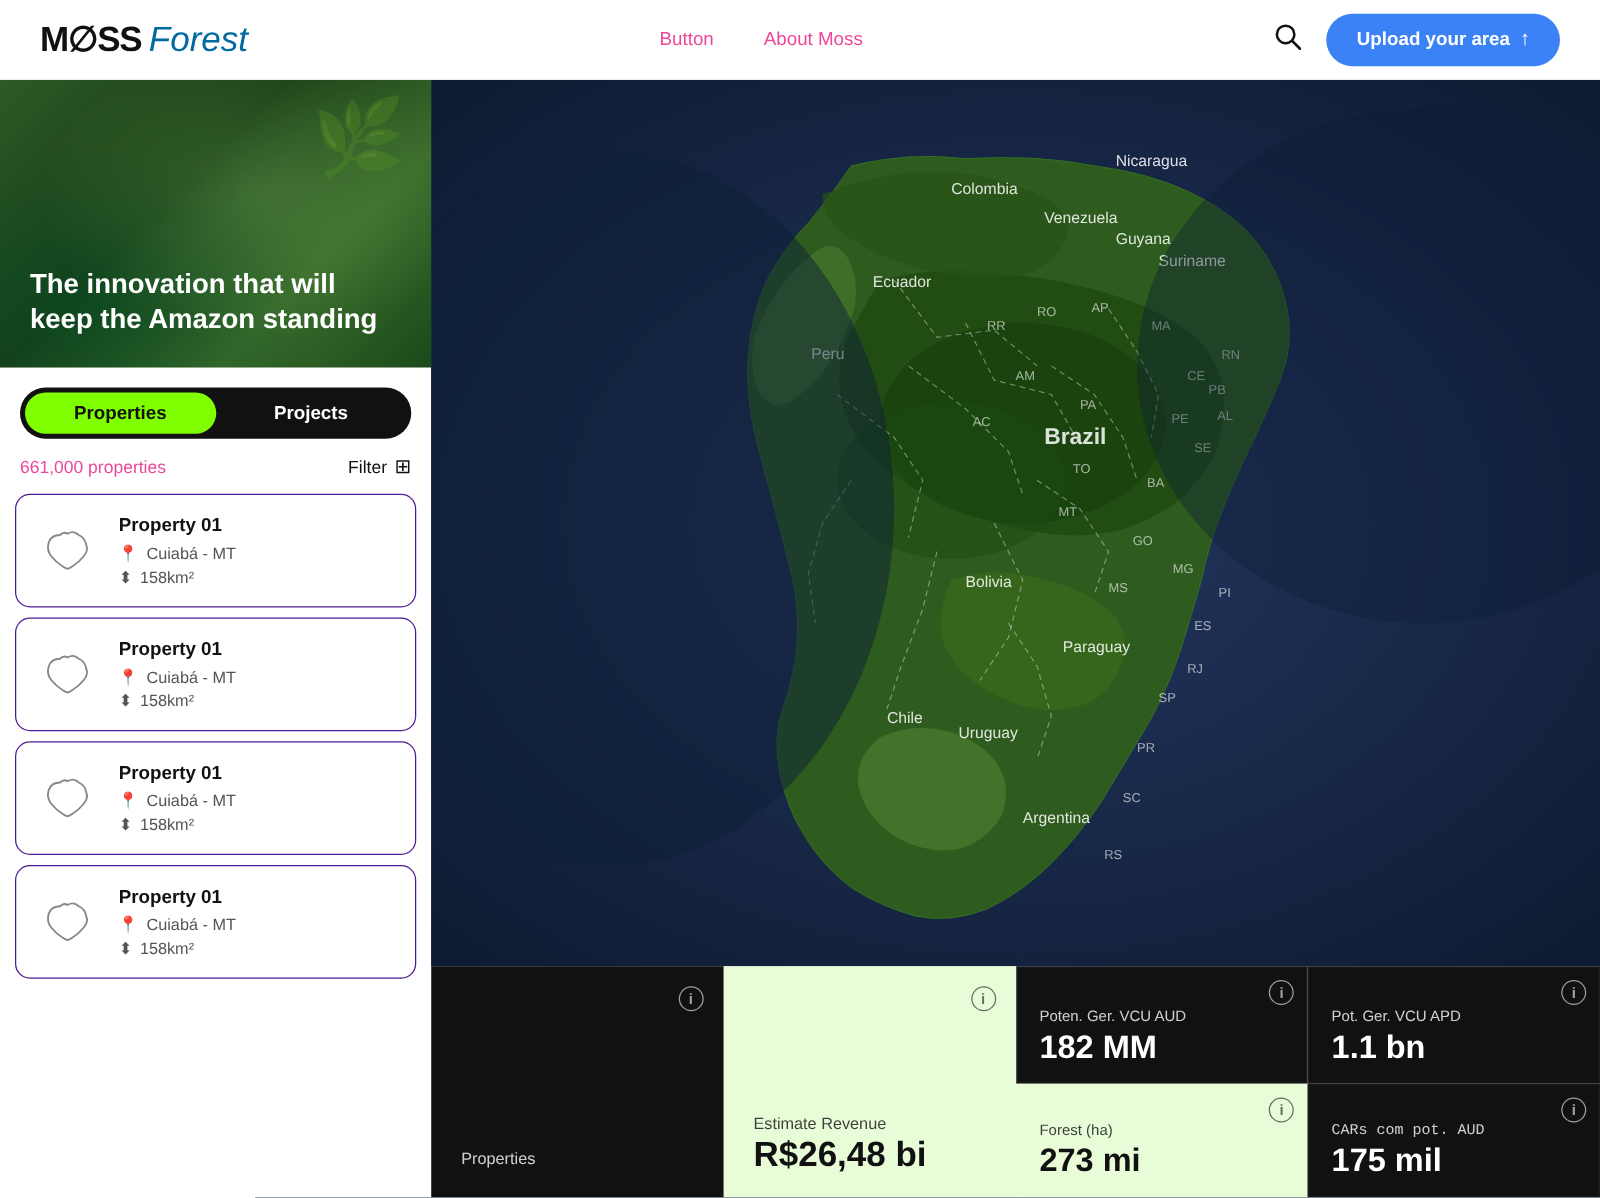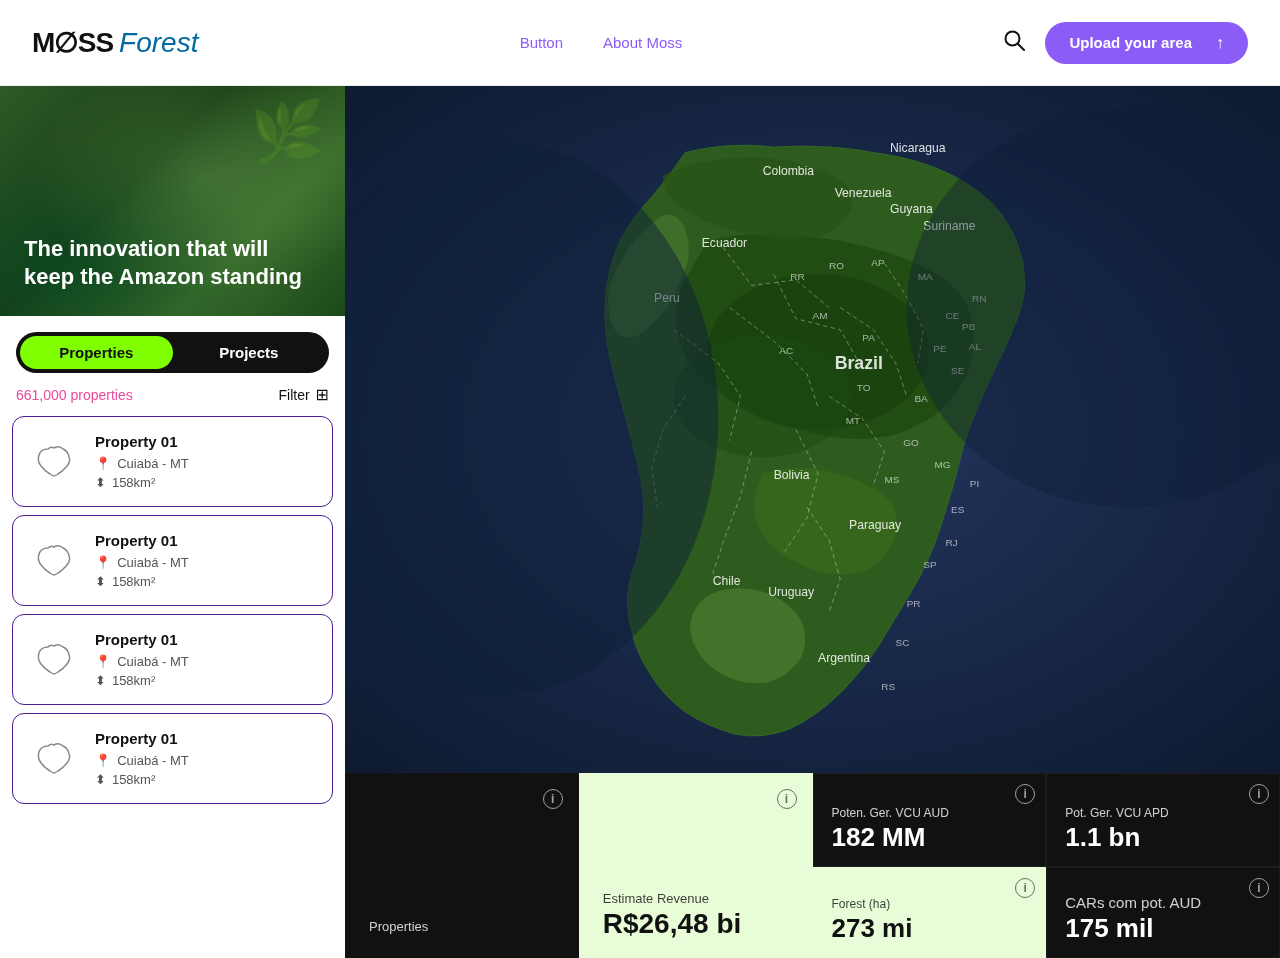--- a/index.html
+++ b/index.html
@@ -1,34 +1,34 @@
 <!DOCTYPE html>
 <html><head>
   <meta charset="utf-8">
   <style>
     * { margin: 0; padding: 0; box-sizing: border-box; }
     body { font-family: -apple-system, BlinkMacSystemFont, 'Segoe UI', sans-serif; background: #f5f5f5; width: 1280px; height: 958px; overflow: hidden; display: flex; flex-direction: column; }
 
     
     nav {
       display: flex; align-items: center; justify-content: space-between;
-      padding: 0 32px; height: 86px; background: #fff; border-bottom: 1px solid #eee;
+      padding: 0 32px; height: 64px; background: #fff; border-bottom: 1px solid #eee;
       flex-shrink: 0;
     }
     .nav-logo { display: flex; align-items: center; gap: 6px; }
     .logo-moss { font-size: 28px; font-weight: 900; letter-spacing: -1px; color: #111; }
     .logo-forest { font-size: 28px; font-weight: 400; color: #0369a1; font-style: italic; }
     .nav-links { display: flex; align-items: center; gap: 40px; }
-    .nav-link { font-size: 15px; color: #8b5cf6; text-decoration: none; cursor: pointer; }
+    .nav-link { font-size: 15px; color: #ec4899; text-decoration: none; cursor: pointer; }
     .nav-actions { display: flex; align-items: center; gap: 20px; }
     .search-icon-btn { background: none; border: none; cursor: pointer; font-size: 20px; }
     .upload-btn {
-      background: #8b5cf6; color: #fff; border: none; border-radius: 999px;
+      background: #3b82f6; color: #fff; border: none; border-radius: 999px;
       padding: 12px 24px; font-size: 15px; font-weight: 600; cursor: pointer;
-      display: flex; align-items: center; gap: 24px;
+      display: flex; align-items: center; gap: 8px;
     }
     .upload-btn .arrow-up { font-size: 16px; }
 
     
     .main-layout {
       display: flex; flex: 1; overflow: hidden;
     }
 
     
     .left-panel {
@@ -381,20 +381,20 @@
     <div style="font-size:12px; margin-bottom:3px; opacity:0.8;margin-top:18px;">Pot. Ger. VCU APD</div>
     <div style="font-size:26px; font-weight:800; line-height:1.1;">1.1 bn</div>
   </div>
           <div style="background: rgb(232, 252, 216); color: rgb(17, 17, 17); padding: 14px 18px; display: flex; flex-direction: column; justify-content: flex-end; position: relative; border: 1px solid rgba(255, 255, 255, 0.05);">
     <div class="stat-info-icon" style="color:#111; top:10px; right:10px;">i</div>
     <div style="font-size:12px; margin-bottom:3px; opacity:0.8;">Forest (ha)</div>
     <div style="font-size:26px; font-weight:800; line-height:1.1;">273 mi</div>
   </div>
           <div style="background: rgb(17, 17, 17); color: rgb(255, 255, 255); padding: 14px 18px; display: flex; flex-direction: column; justify-content: flex-end; position: relative; border: 1px solid rgba(255, 255, 255, 0.05);">
     <div class="stat-info-icon" style="color:#fff; top:10px; right:10px;">i</div>
-    <div style="font-size:15px; margin-bottom:3px; opacity:0.8;">CARs com pot. AUD</div>
+    <div style="font-size:12px; margin-bottom:3px; opacity:0.8;font-family:Liberation Mono, monospace;">CARs com pot. AUD</div>
     <div style="font-size:26px; font-weight:800; line-height:1.1;">175 mil</div>
   </div>
         </div>
       </div>
 
   </div>
 </div>
 
 </body></html>

